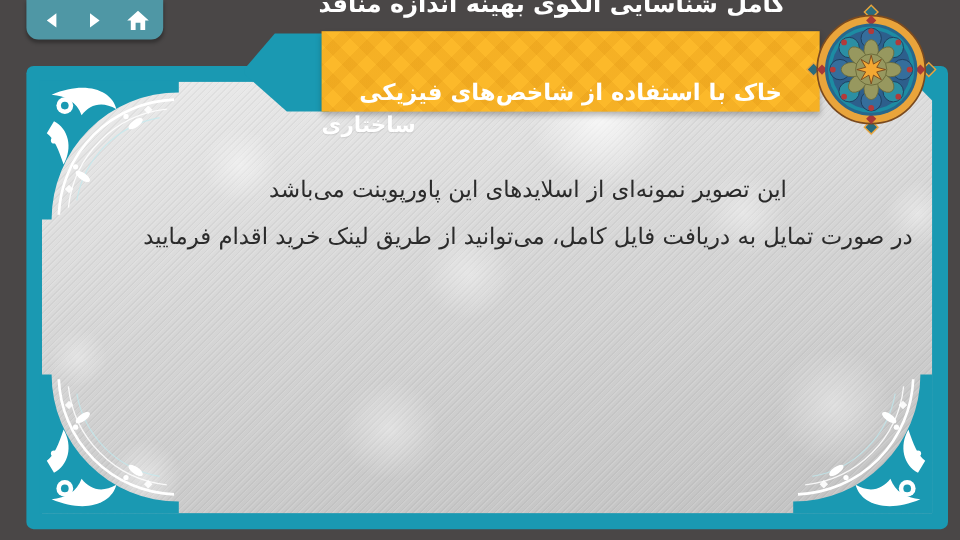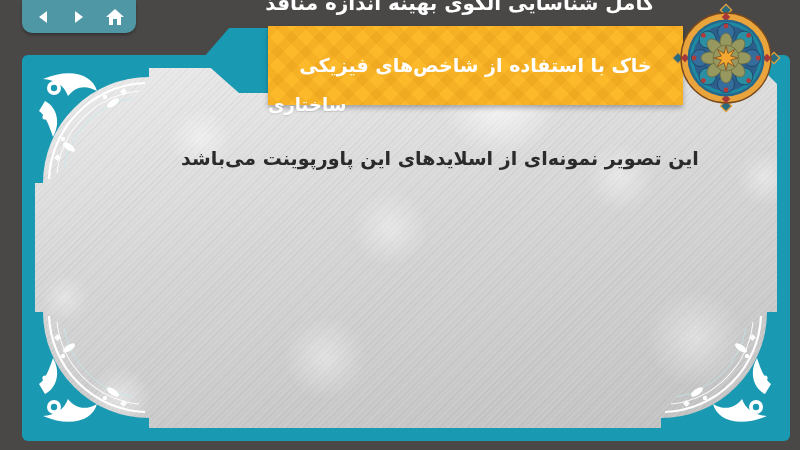--- a/index.html
+++ b/index.html
@@ -46,40 +46,40 @@
   }
   
   .corner{position:absolute;width:120px;height:120px;}
   .corner.tl{left:33px;top:67px;}
   .corner.bl{left:33px;top:308px;transform:scaleY(-1);}
   .corner.br{left:657px;top:308px;transform:scale(-1,-1);}
   
   .wedge{position:absolute;left:200px;top:26px;width:75px;height:70px;}
   
   .highlight{
-    position:absolute;left:268px;top:26px;width:415px;height:79px;
+    position:absolute;left:268px;top:26px;width:415px;height:67px;
     background:
       repeating-linear-gradient(45deg, rgba(205,125,5,.14) 0 9px, rgba(0,0,0,0) 9px 20px),
       repeating-linear-gradient(-45deg, rgba(205,125,5,.14) 0 9px, rgba(0,0,0,0) 9px 20px),
       #fcb92a;
     box-shadow:0 3px 5px rgba(0,0,0,.28);
-    display:flex;flex-direction:column;justify-content:center;
+    display:flex;flex-direction:column;justify-content:flex-end;
     direction:rtl;text-align:center;
   }
   .highlight .hline{color:#fff;font-size:19px;font-weight:bold;line-height:31px;white-space:nowrap;}
   .subtitle{
     position:absolute;left:268px;top:94px;width:415px;
     color:#fff;font-size:18px;font-weight:bold;text-align:left;direction:rtl;
     text-shadow:0 1px 1px rgba(0,0,0,.1);
   }
   
   .bodytext{
     position:absolute;left:100px;top:139px;width:680px;
     direction:rtl;text-align:center;color:#2b2b2b;
-    font-size:19px;font-weight:bold;line-height:39px;
+    font-size:19px;font-weight:normal;line-height:39px;
   }
   .bodytext .bline{white-space:nowrap;}
   
   .mandala{position:absolute;left:671px;top:3px;width:110px;height:110px;}
 </style>
 </head>
 <body>
 
 <div class="stage">
 
@@ -127,20 +127,21 @@
   <div class="highlight">
     <div class="hline">خاک با استفاده از شاخص‌های فیزیکی</div>
   </div>
 
   <div class="subtitle">ساختاری</div>
 
   <div class="top-title">کامل شناسایی الگوی بهینه اندازه منافذ</div>
 
   <div class="bodytext">
     <div class="bline">این تصویر نمونه‌ای از اسلایدهای این پاورپوینت می‌باشد</div>
+    <div class="bline">در صورت تمایل به دریافت فایل کامل، می‌توانید از طریق لینک خرید اقدام فرمایید</div>
   </div>
 
   <svg class="mandala" viewBox="-55 -55 110 110">
     <g>
       <rect x="-4" y="-52" width="8" height="8" fill="#2a6b7d" stroke="#e9a43b" stroke-width="1.2" transform="rotate(45 0 -48)"></rect>
       <rect x="-4" y="44" width="8" height="8" fill="#2a6b7d" stroke="#e9a43b" stroke-width="1.2" transform="rotate(45 0 48)"></rect>
       <rect x="-52" y="-4" width="8" height="8" fill="#2a6b7d" stroke="#e9a43b" stroke-width="1.2" transform="rotate(45 -48 0)"></rect>
       <rect x="44" y="-4" width="8" height="8" fill="#2a6b7d" stroke="#e9a43b" stroke-width="1.2" transform="rotate(45 48 0)"></rect>
     </g>
     <circle r="45" fill="#e9a43b" stroke="#7a4a1f" stroke-width="1.4"></circle>

